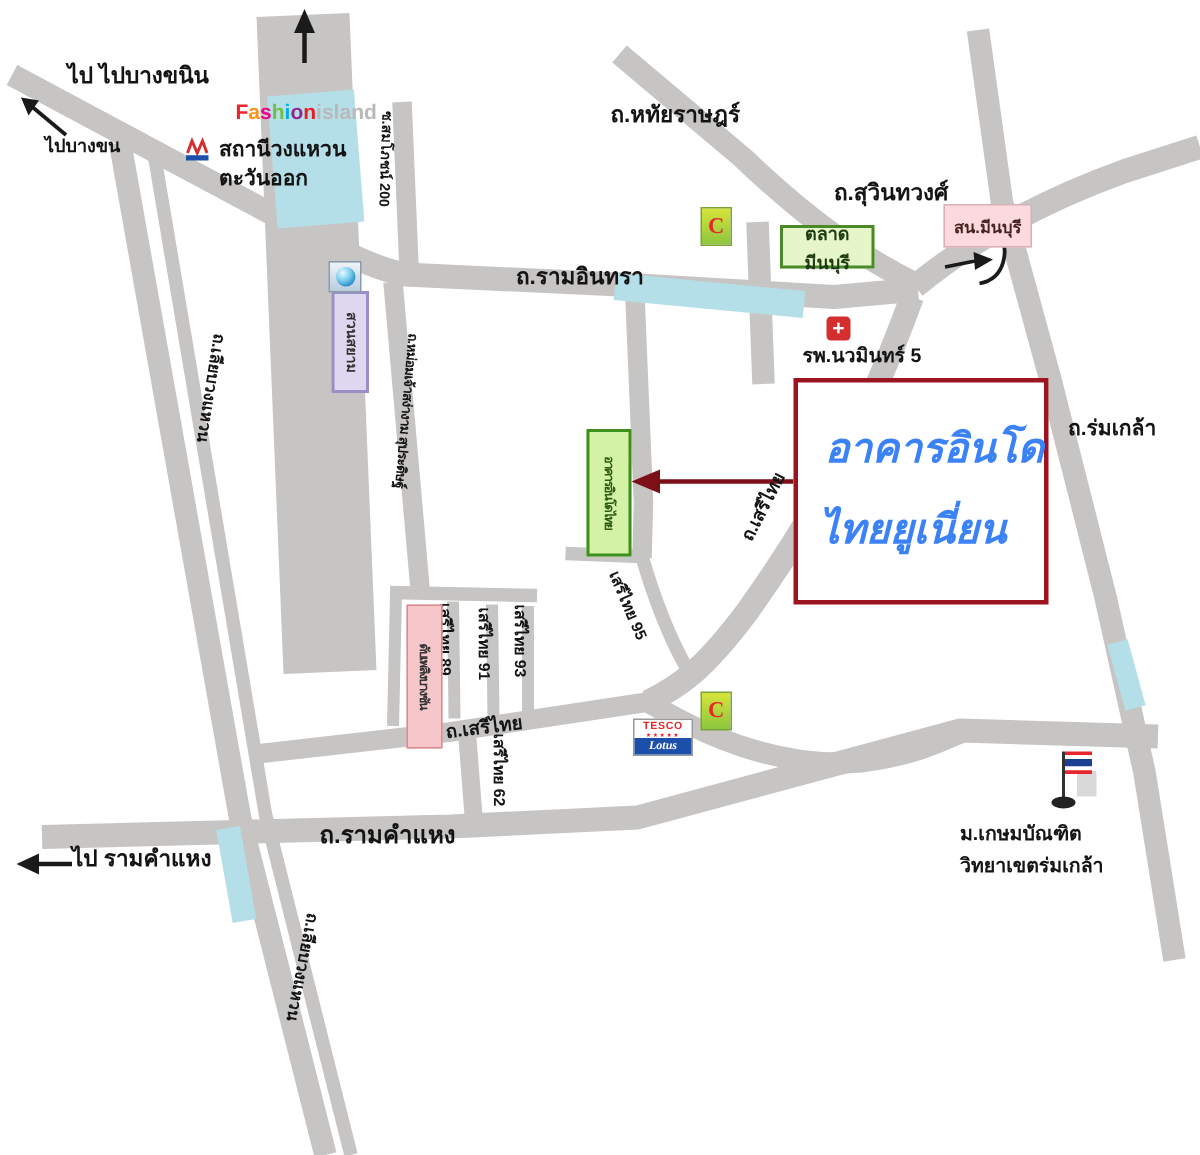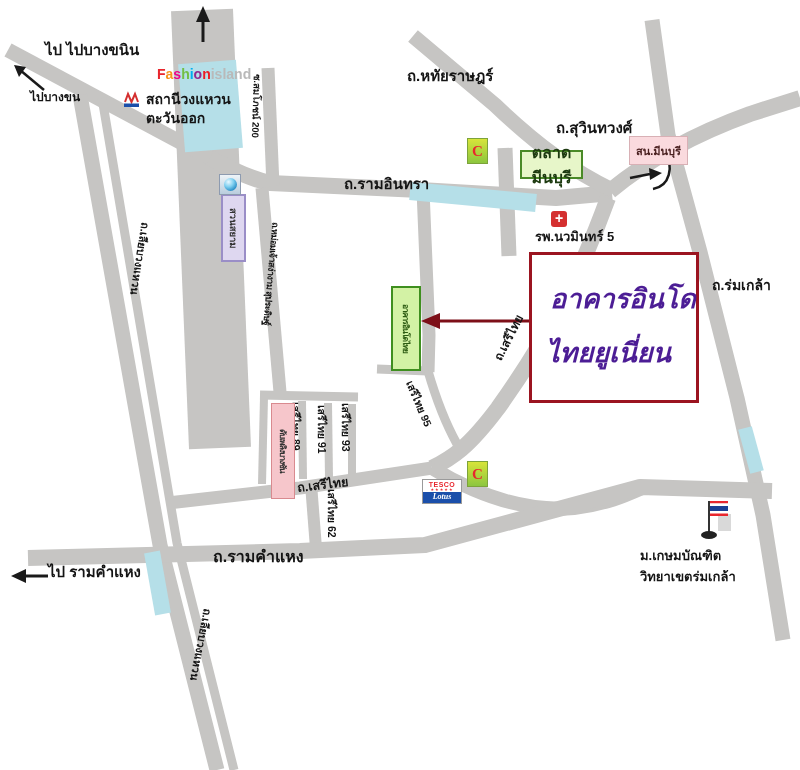--- a/index.html
+++ b/index.html
@@ -3,29 +3,29 @@
 <meta charset="utf-8">
 <style>
   html,body{margin:0;padding:0;background:#fff;}
   #map{position:relative;width:800px;height:770px;background:#ffffff;overflow:hidden;
        font-family:"Liberation Sans","DejaVu Sans",sans-serif;color:#111;}
   #roads{position:absolute;left:0;top:0;}
   .lbl{position:absolute;font-weight:bold;white-space:nowrap;color:#141414;}
   .vlbl{position:absolute;writing-mode:vertical-rl;text-orientation:mixed;
         font-weight:bold;white-space:nowrap;color:#141414;}
   .box{position:absolute;display:flex;align-items:center;justify-content:center;text-align:center;}
-  .green-box{background:#e7f6c9;border:2px solid #4a8a28;font-weight:bold;font-size:16px;color:#1d3a10;}
+  .green-box{background:#e7f6c9;border:2px solid #4a8a28;font-weight:bold;font-size:12px;color:#1d3a10;}
   .pink-box{background:#fadade;border:1px solid #d8b0b5;font-weight:bold;font-size:11px;color:#4a2020;}
   .bld-box{background:#d3f2a5;border:2px solid #3f8f1f;}
   .purple-box{background:#ded7f0;border:2px solid #9a8ec7;}
   .fire-box{background:#f6c6cb;border:1px solid #d98a8f;}
   .dest-box{position:absolute;left:529px;top:252px;width:164px;height:145px;background:#fff;
             border:3px solid #9b1420;}
   .dest-line{position:absolute;font-family:"Liberation Serif","DejaVu Serif",serif;
-             font-style:italic;font-weight:bold;font-size:27px;color:#4c1d95;white-space:nowrap;}
+             font-style:italic;font-weight:bold;font-size:27px;color:#3b82f6;white-space:nowrap;}
   .logo-fashion{position:absolute;left:120px;top:66px;font-size:14px;font-weight:bold;letter-spacing:0;margin-left:37px;}
   .logo-island{color:#b9b9b9;font-weight:bold;}
   .bigc{position:absolute;width:19px;height:24px;background:linear-gradient(#d7e43a,#8cc63f);
         border:1px solid #7da33a;display:flex;align-items:center;justify-content:center;
         color:#e8262d;font-weight:900;font-size:15px;font-family:"Liberation Serif",serif;}
   .tesco{position:absolute;left:422px;top:479px;width:38px;height:23px;border:1px solid #9a9a9a;
          background:#fff;font-weight:bold;text-align:center;line-height:1;}
   .tesco .t1{display:block;color:#e8262d;font-size:7px;letter-spacing:0.5px;margin-top:1px;}
   .tesco .stars{display:block;color:#e8262d;font-size:4px;letter-spacing:1px;}
   .tesco .t2{display:block;background:#1b4faa;color:#fff;font-size:8px;

